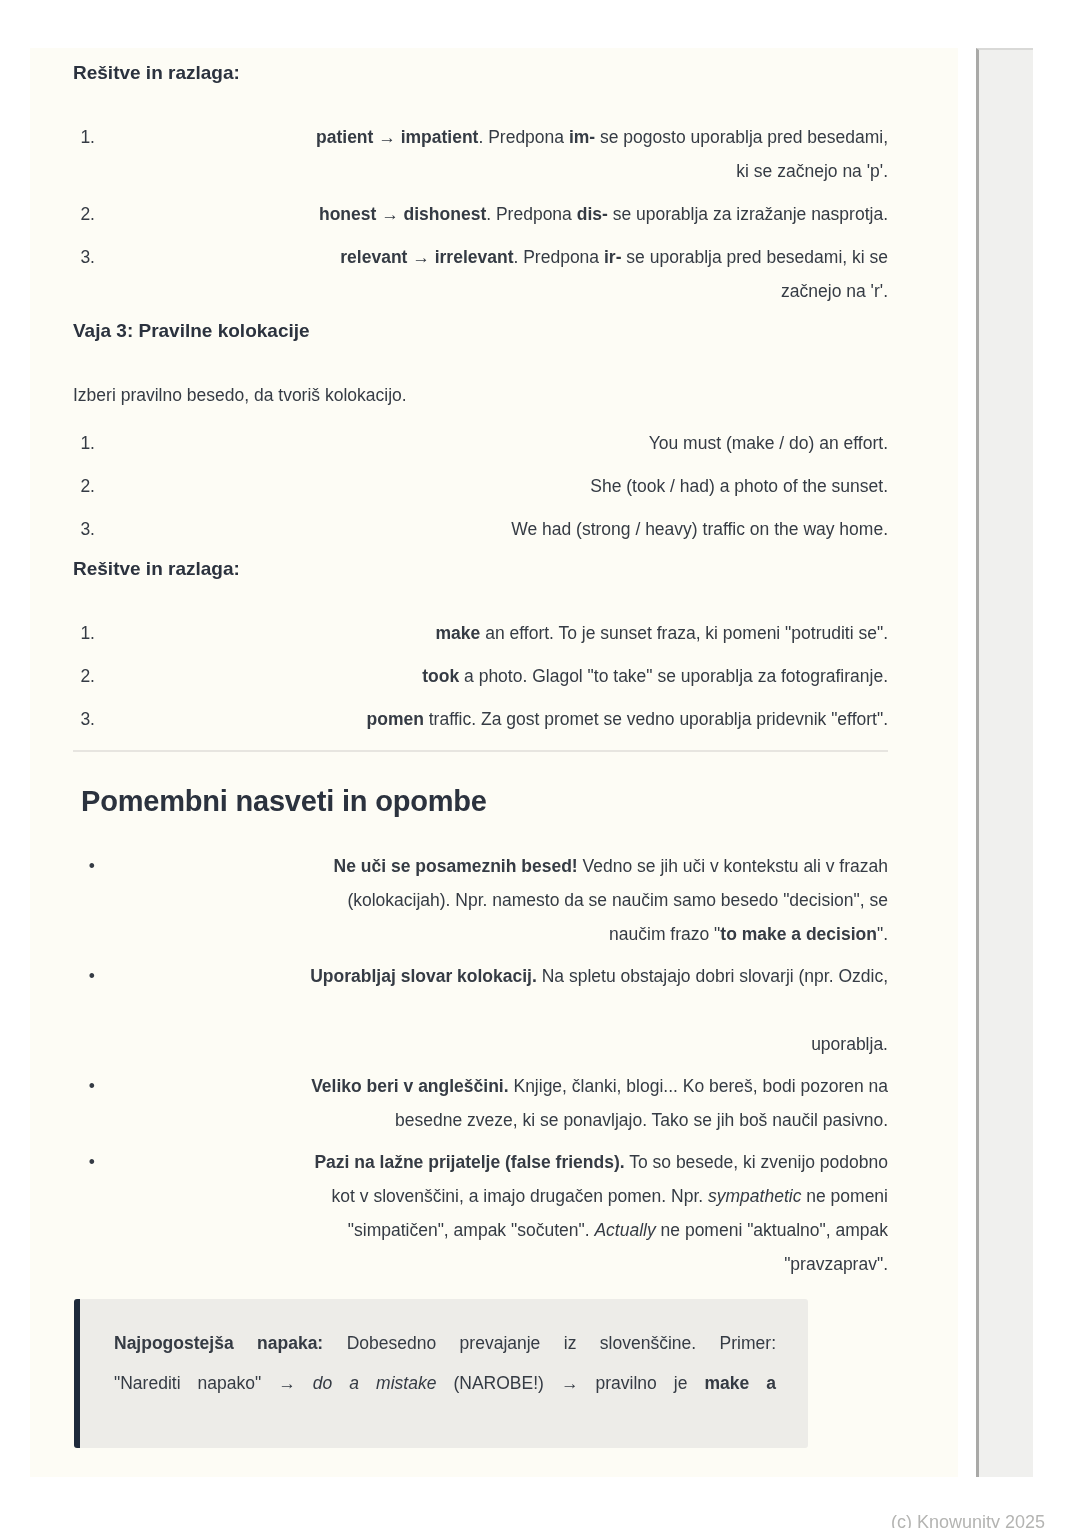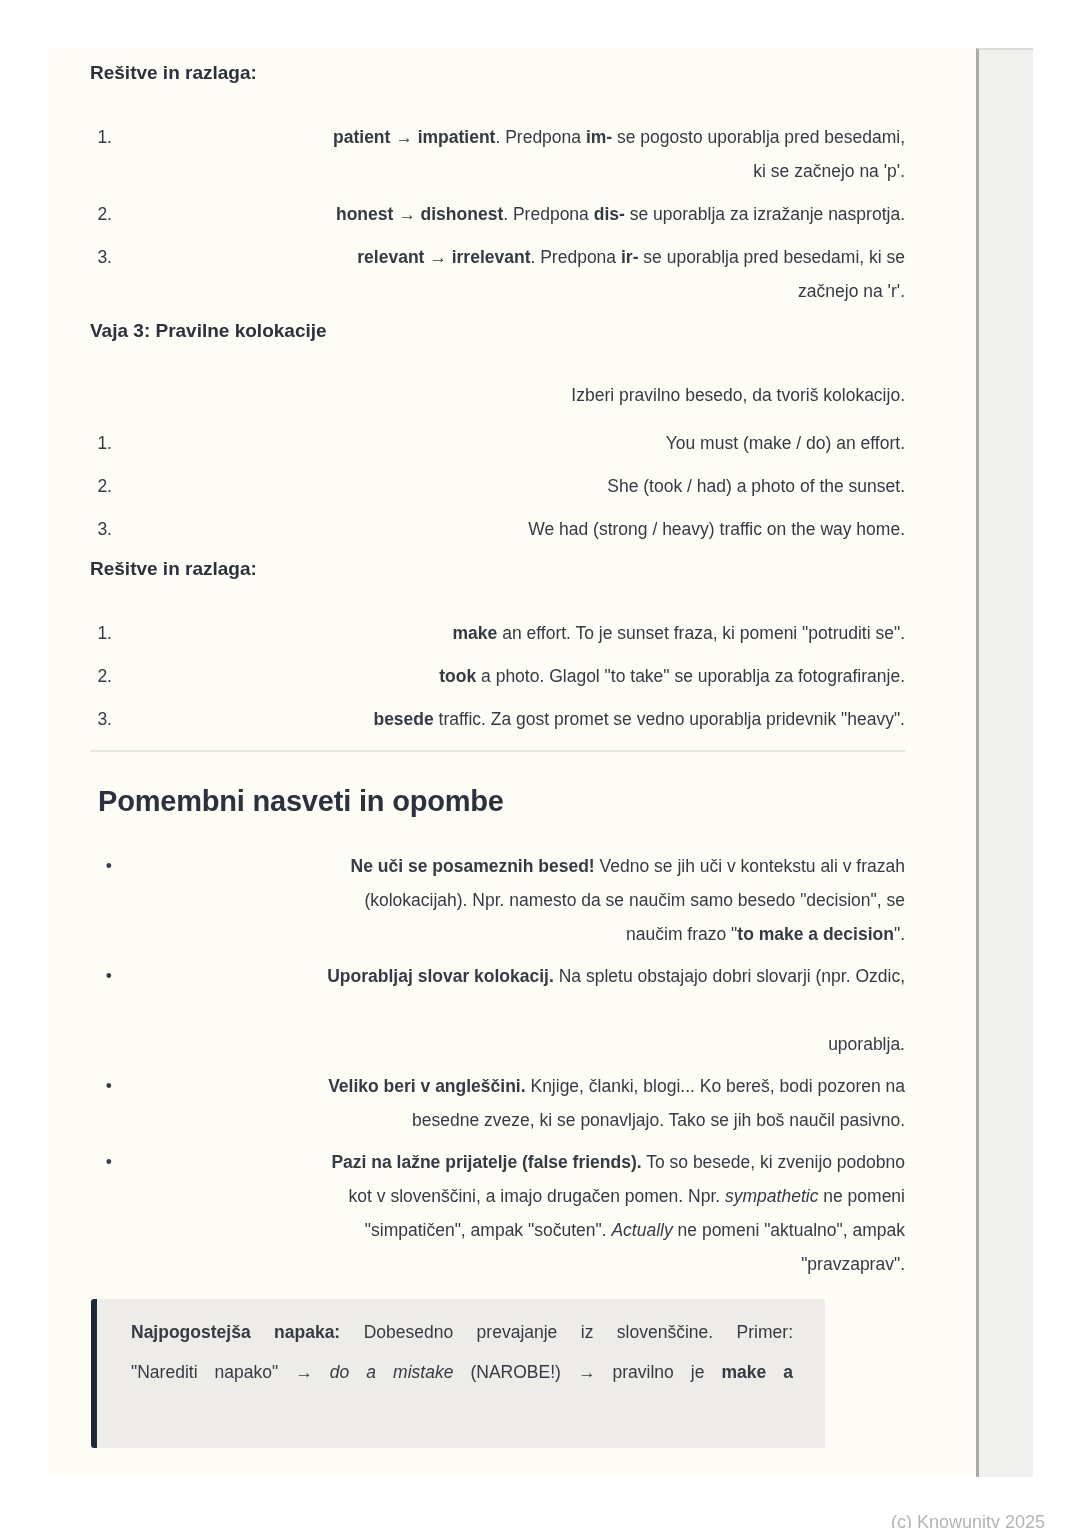--- a/index.html
+++ b/index.html
@@ -10,51 +10,51 @@
   }
   * { margin:0; padding:0; box-sizing:border-box; }
   html,body { width:1080px; height:1528px; }
   body {
     position:relative; overflow:hidden;
     background:var(--background);
     font-family:"Liberation Sans", sans-serif;
     color:var(--text-body);
   }
   .page {
-    position:absolute; left:47px; top:48px; width:928px; height:1429px;
+    position:absolute; left:30px; top:48px; width:928px; height:1429px;
     background:var(--page-background);
   }
   .content { padding:14px 70px 0 43px; }
   h3.sec {
     font-size:19px; line-height:22px; font-weight:700;
     color:var(--text-heading); margin:0 0 36px 0;
   }
   .body-text { font-size:17.5px; line-height:34px; color:var(--text-body); }
-  .intro { margin:0 0 14px 0;text-align:right; }
+  .intro { margin:0 0 14px 0; }
   ol.olist, ul.ulist { list-style:none; margin:0 0 12px 0; }
   ul.ulist { margin-bottom:18px; }
   .row { display:flex; margin-bottom:9px; }
   ul.ulist .row { margin-bottom:8px; }
   .marker { flex:none; width:22px; text-align:right; margin-right:13px; }
   .txt { flex:1 1 auto;text-align:right; }
   .b { font-weight:700; }
   .i { font-style:italic; }
   .divider { border:none; border-top:2px solid var(--divider); margin:14px 0 30px 0; }
   h2.big {
     font-size:29px; line-height:38px; font-weight:700;
     color:var(--text-heading); letter-spacing:-0.2px; margin:0 0 29px 8px;
   }
   .callout {
     width:734px; height:149px; margin-left:1px; overflow:hidden;
     background:var(--callout-background);
     border-left:6px solid var(--callout-border);
     border-radius:3px;
   }
   .callout-text {
-    padding:13px 32px 0 34px;
+    padding:24px 32px 0 34px;
     font-size:17.5px; line-height:40px;
     text-align:justify; text-align-last:justify;
   }
   .scrollbar {
     position:absolute; left:976px; top:48px; width:57px; height:1429px;
     background:var(--scrollbar-track);
     border-left:3px solid var(--scrollbar-edge);
     border-top:2px solid #d9d9d7;
   }
   .watermark {
@@ -106,21 +106,21 @@
       <li class="row">
         <span class="marker">1.</span>
         <span class="txt"><span class="b">make</span><span> an effort. To je sunset fraza, ki pomeni "potruditi se".</span></span>
       </li>
       <li class="row">
         <span class="marker">2.</span>
         <span class="txt"><span class="b">took</span><span> a photo. Glagol "to take" se uporablja za fotografiranje.</span></span>
       </li>
       <li class="row">
         <span class="marker">3.</span>
-        <span class="txt"><span class="b">besede</span><span> traffic. Za gost promet se vedno uporablja pridevnik "heavy".</span></span>
+        <span class="txt"><span class="b">pomen</span><span> traffic. Za gost promet se vedno uporablja pridevnik "effort".</span></span>
       </li>
     </ol>
 
     <hr class="divider">
 
     <h2 class="big">Pomembni nasveti in opombe</h2>
     <ul class="ulist body-text">
       <li class="row">
         <span class="marker">•</span>
         <span class="txt"><span class="b">Ne uči se posameznih besed!</span><span> Vedno se jih uči v kontekstu ali v frazah</span><br><span>(kolokacijah). Npr. namesto da se naučim samo besedo "decision", se</span><br><span>naučim frazo "</span><span class="b">to make a decision</span><span>".</span></span>

